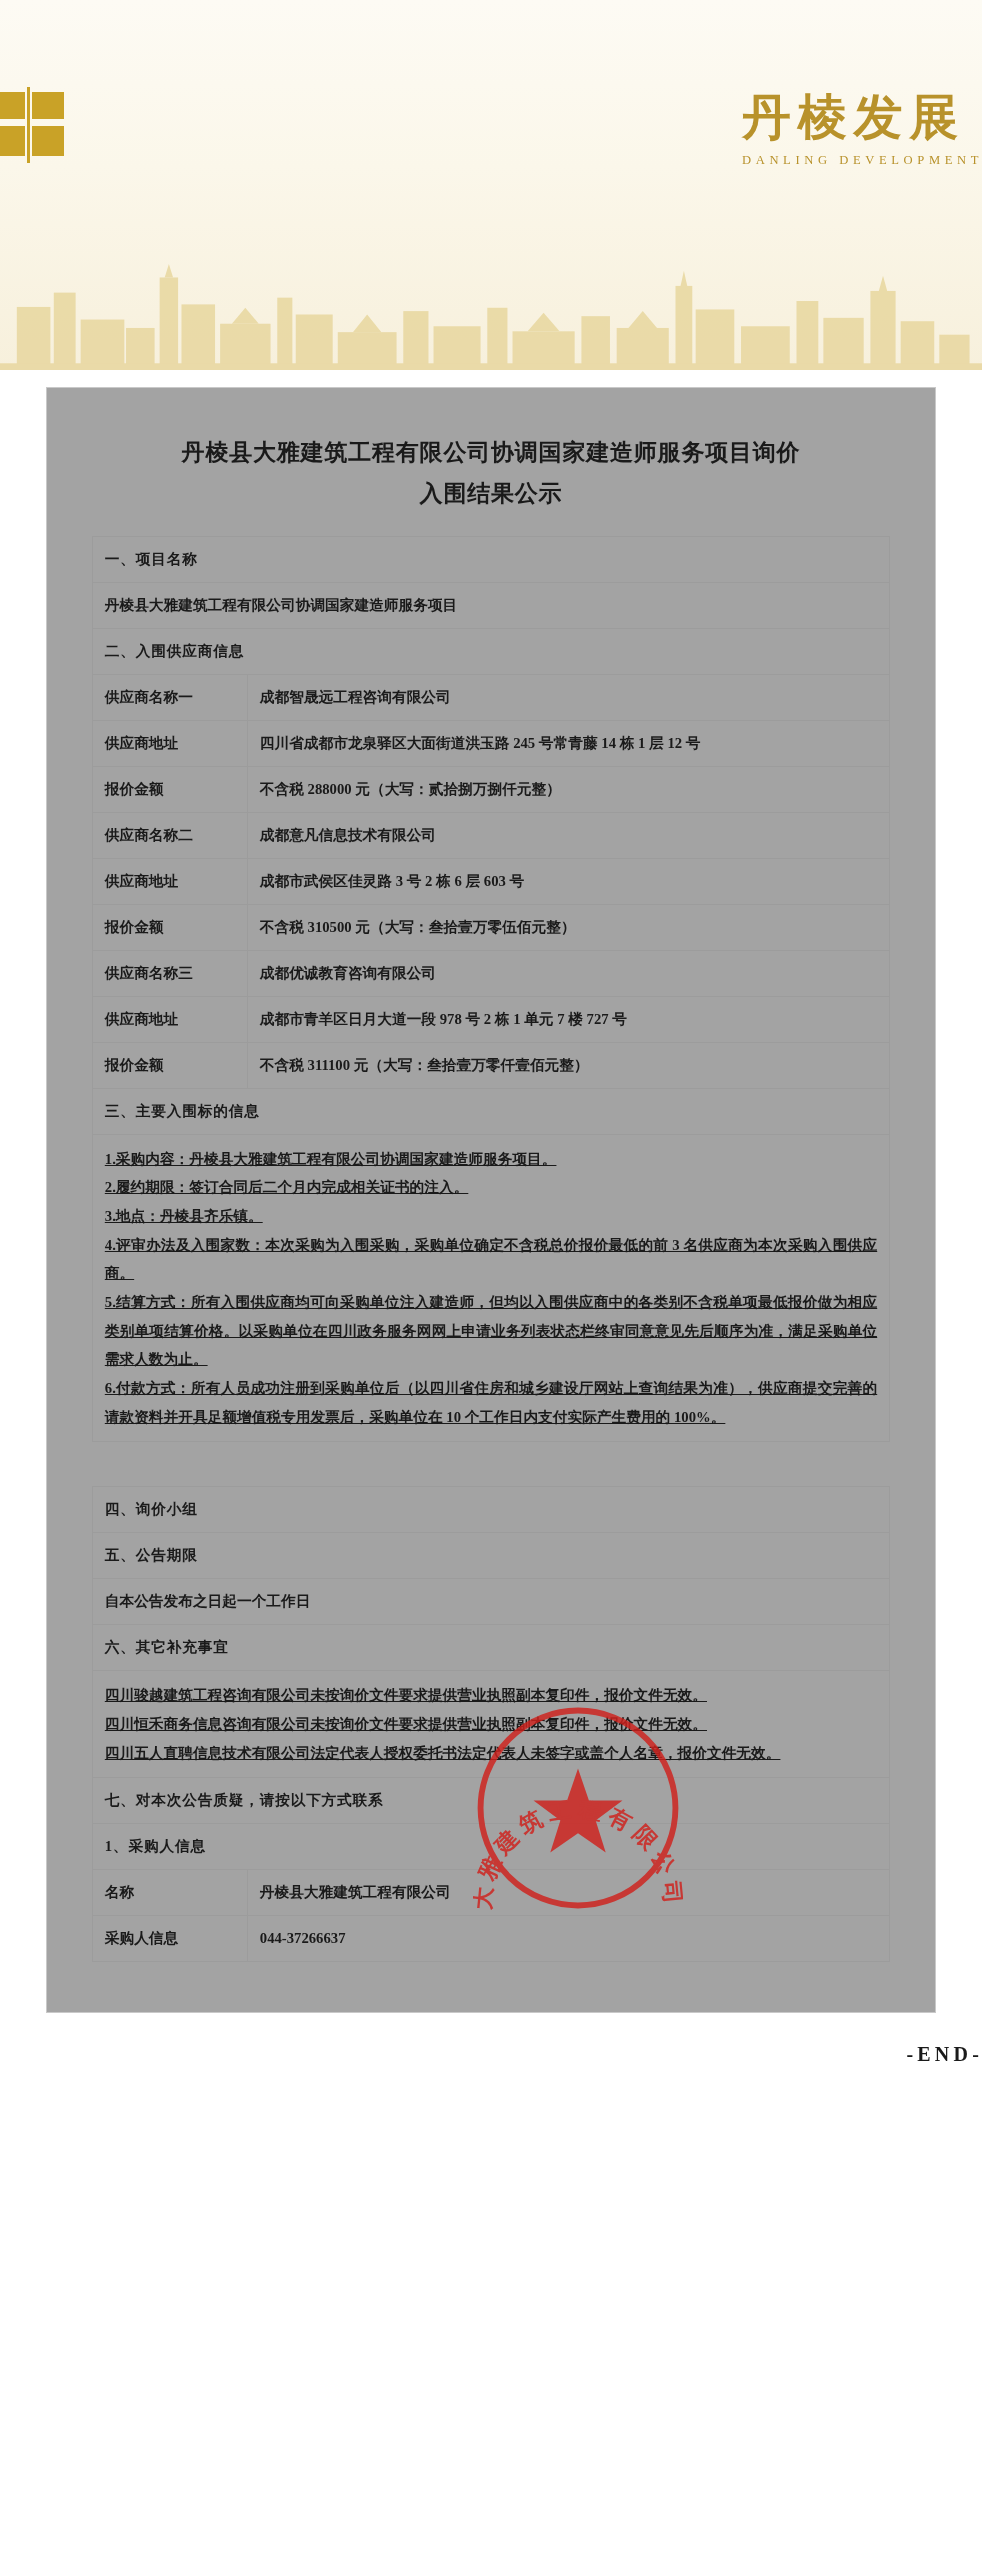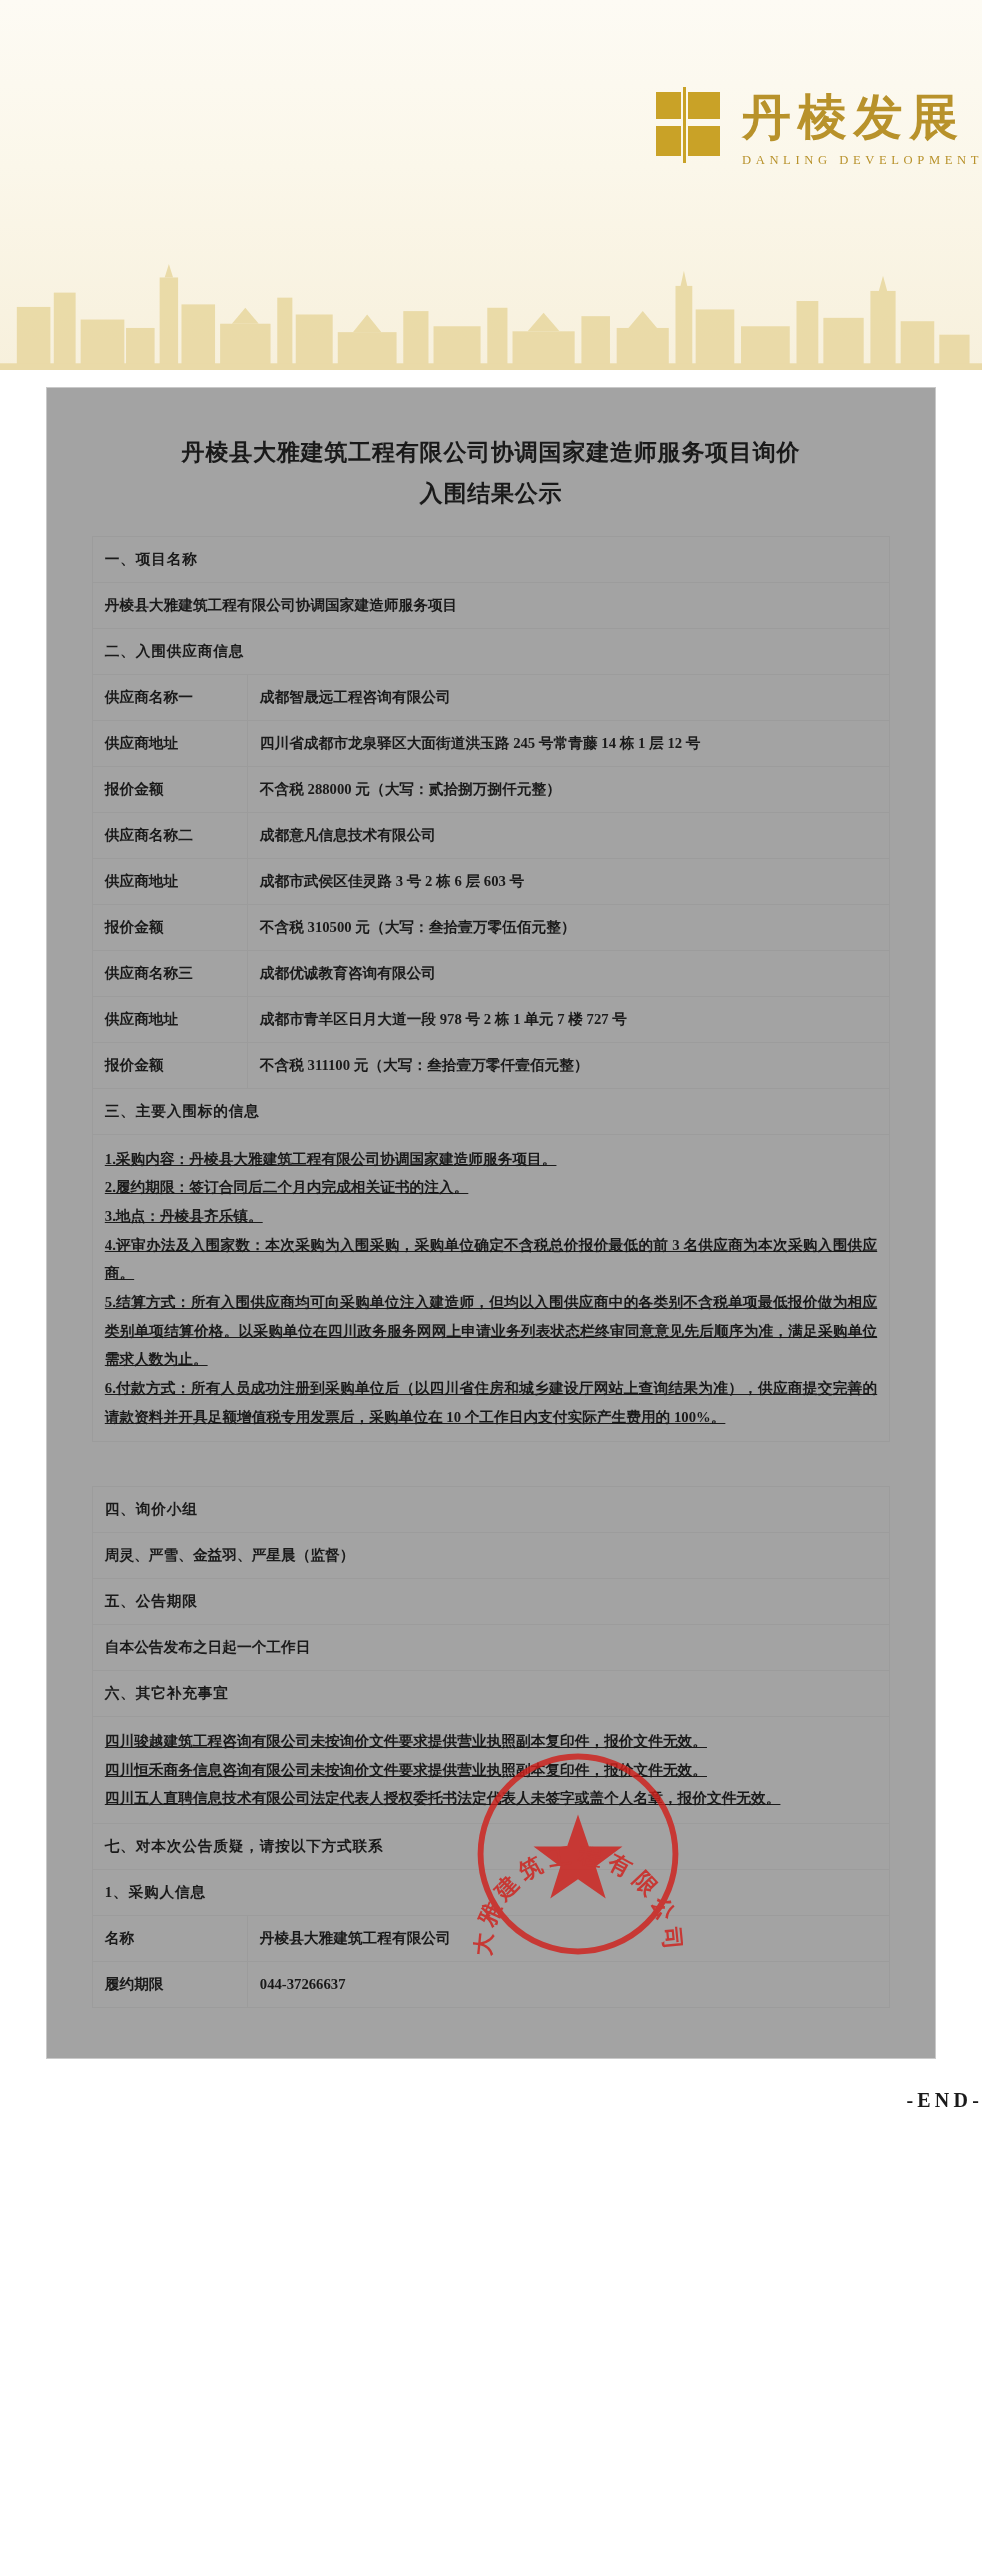--- a/index.html
+++ b/index.html
@@ -32,21 +32,21 @@
     position: relative;
     width: 100%;
     height: 100%;
   }
   .logo-block {
     position: absolute;
     left: 0;
     right: 0;
     top: 92px;
     display: flex;
-    justify-content: flex-end;
+    justify-content: space-between;
     align-items: flex-start;
   }
   .logo-mark {
     width: 64px;
     height: 64px;
     margin-right: 22px;
     position: relative;
     flex: none;
   }
   .logo-mark .bar {
@@ -311,23 +311,20 @@
     <table class="frame">
       <colgroup>
           <col style="width:155px">
           <col>
         </colgroup>
       <tbody>
         <tr>
           <td class="section" colspan="2">四、询价小组</td>
         </tr>
         <tr>
-          <td class="plain" colspan="2">周灵、严雪、金益羽、严星晨（监督）</td>
-        </tr>
-        <tr>
           <td class="section" colspan="2">五、公告期限</td>
         </tr>
         <tr>
           <td class="plain" colspan="2">自本公告发布之日起一个工作日</td>
         </tr>
         <tr>
           <td class="section" colspan="2">六、其它补充事宜</td>
         </tr>
         <tr>
           <td colspan="2">
@@ -342,21 +339,21 @@
           <td class="section" colspan="2">七、对本次公告质疑，请按以下方式联系</td>
         </tr>
         <tr>
           <td class="section" colspan="2">1、采购人信息</td>
         </tr>
         <tr>
           <td class="lbl">名称</td>
           <td class="val">丹棱县大雅建筑工程有限公司</td>
         </tr>
         <tr>
-          <td class="lbl">履约期限</td>
+          <td class="lbl">采购人信息</td>
           <td class="val">044-37266637</td>
         </tr>
       </tbody>
     </table>
 
     <svg class="seal" viewBox="0 0 250 250">
       <circle cx="125" cy="125" r="116" fill="none" stroke="#d0211c" stroke-width="7"></circle>
       <polygon fill="#d0211c" points="125,78 138,116 178,116 146,140 158,178 125,155 92,178 104,140 72,116 112,116"></polygon>
       <path id="sealArc" d="M 125,240 m -104,0 a 104,104 0 1,1 208,0" fill="none"></path>
       <text font-family="'Liberation Serif', serif" font-size="27" font-weight="bold" fill="#d0211c" letter-spacing="7">

